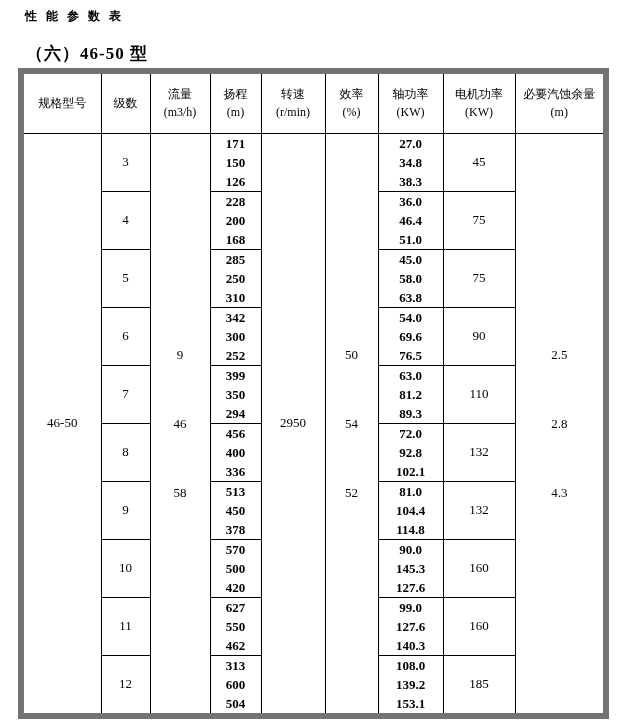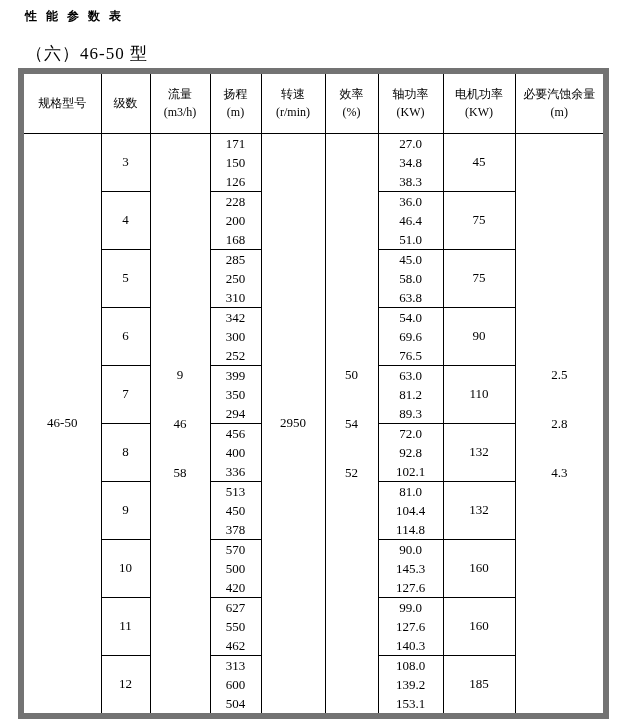--- a/index.html
+++ b/index.html
@@ -8,41 +8,41 @@
     background:#ffffff; color:#000000;
     font-family:"Liberation Serif","DejaVu Serif",serif;
   }
   .doc-title {
     position:absolute; left:25px; top:8px;
     font-size:12px; font-weight:bold; letter-spacing:3px;
     white-space:pre;
   }
   .doc-subtitle {
     position:absolute; left:26px; top:42px;
-    font-size:17px; font-weight:normal; letter-spacing:1px;
+    font-size:17px; font-weight:bold; letter-spacing:1px;
   }
   table.perf {
     position:absolute; left:18px; top:68px;
     border-collapse:collapse; table-layout:fixed;
     border:6px solid #737373;
   }
   table.perf th, table.perf td {
     border:1px solid #000;
     padding:0; margin:0;
     text-align:center; vertical-align:middle;
     font-weight:normal;
   }
   thead tr { height:62px; }
   thead th { font-size:12px; line-height:1.55; }
   tbody tr { height:57px; }
   tbody td { font-size:13px; }
-  td.multi div { line-height:19px; height:19px; }
+  td.multi div { line-height:19px; height:19px;font-weight:bold; }
   td.merged { vertical-align:middle; }
   td.spread div { line-height:19px; height:19px; }
-  td.spread div + div { margin-top:30px;text-align:center; }
+  td.spread div + div { margin-top:50px;text-align:center; }
   td.thick-bottom { border-bottom-width:2px; }
 </style>
 </head>
 <body>
 
 <div class="doc-title">性 能 参 数 表</div>
 <div class="doc-subtitle">（六）46-50 型</div>
 
 <table class="perf">
   <colgroup>

